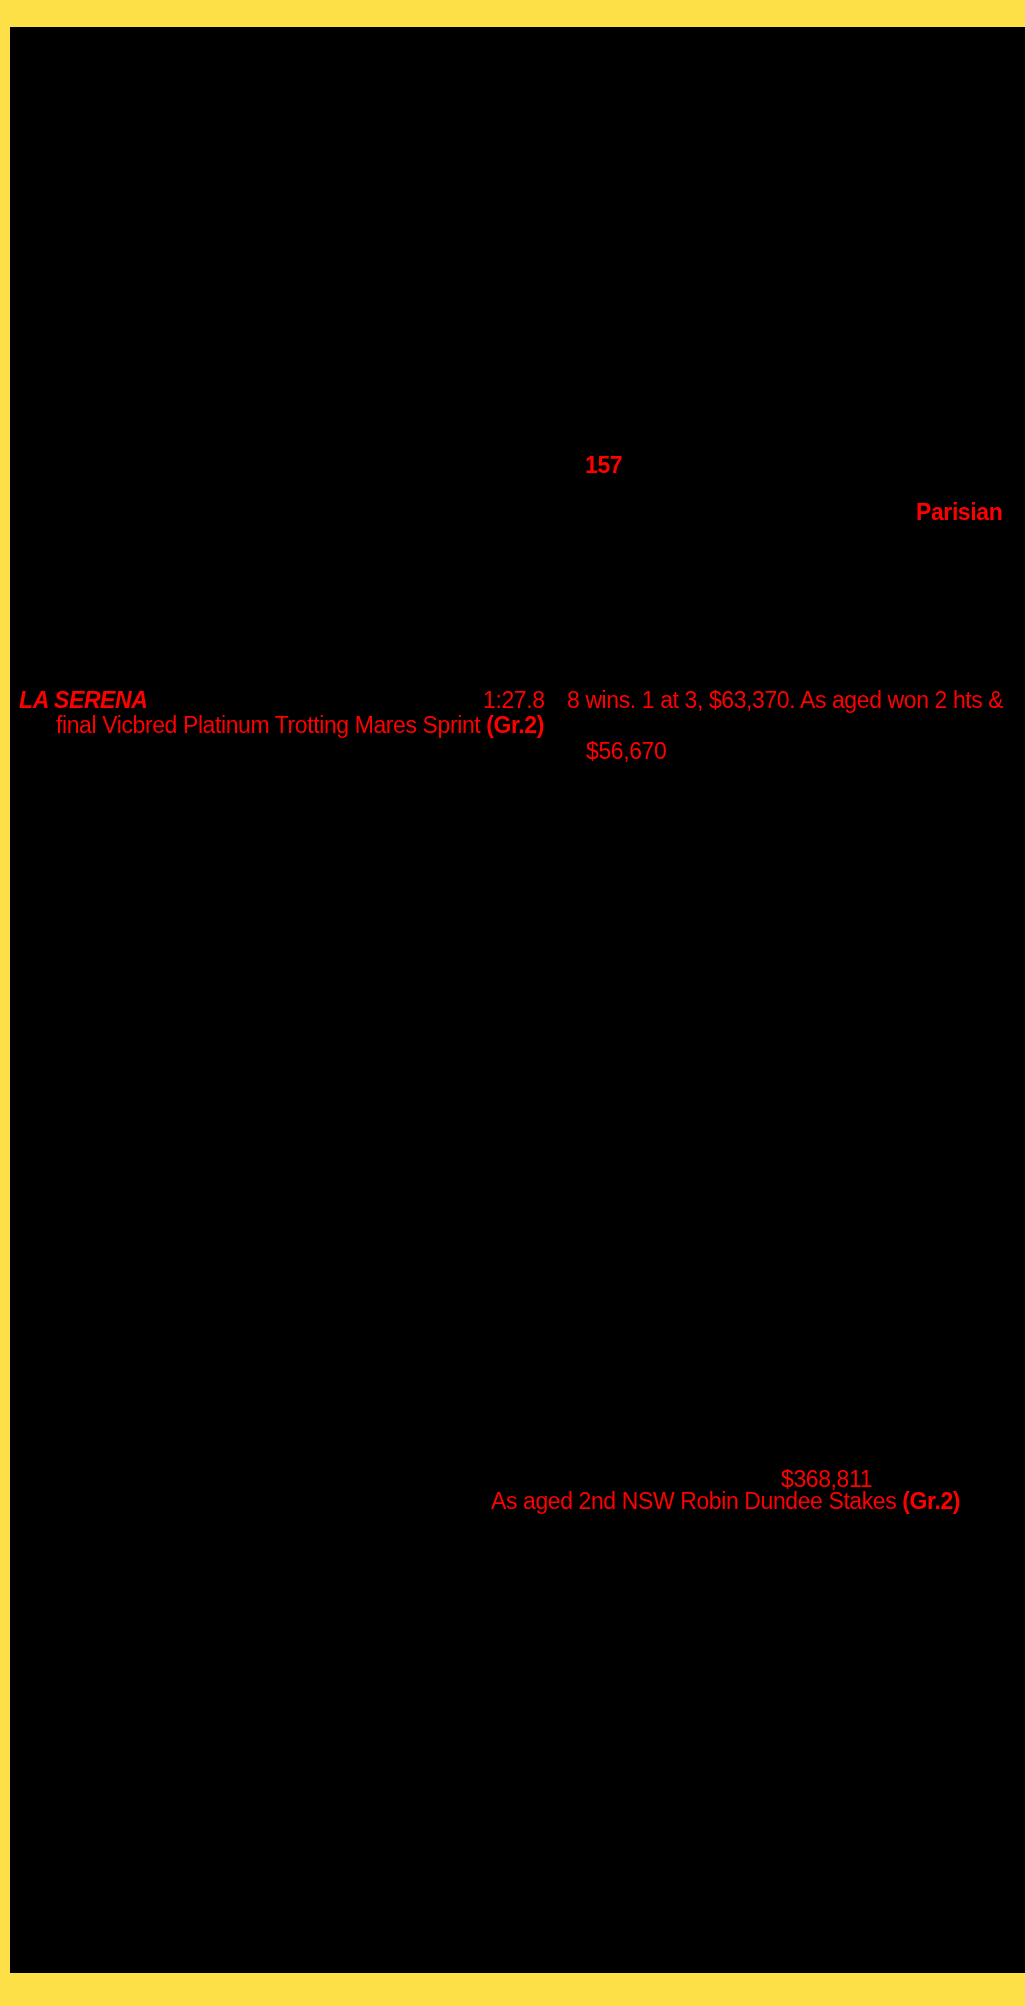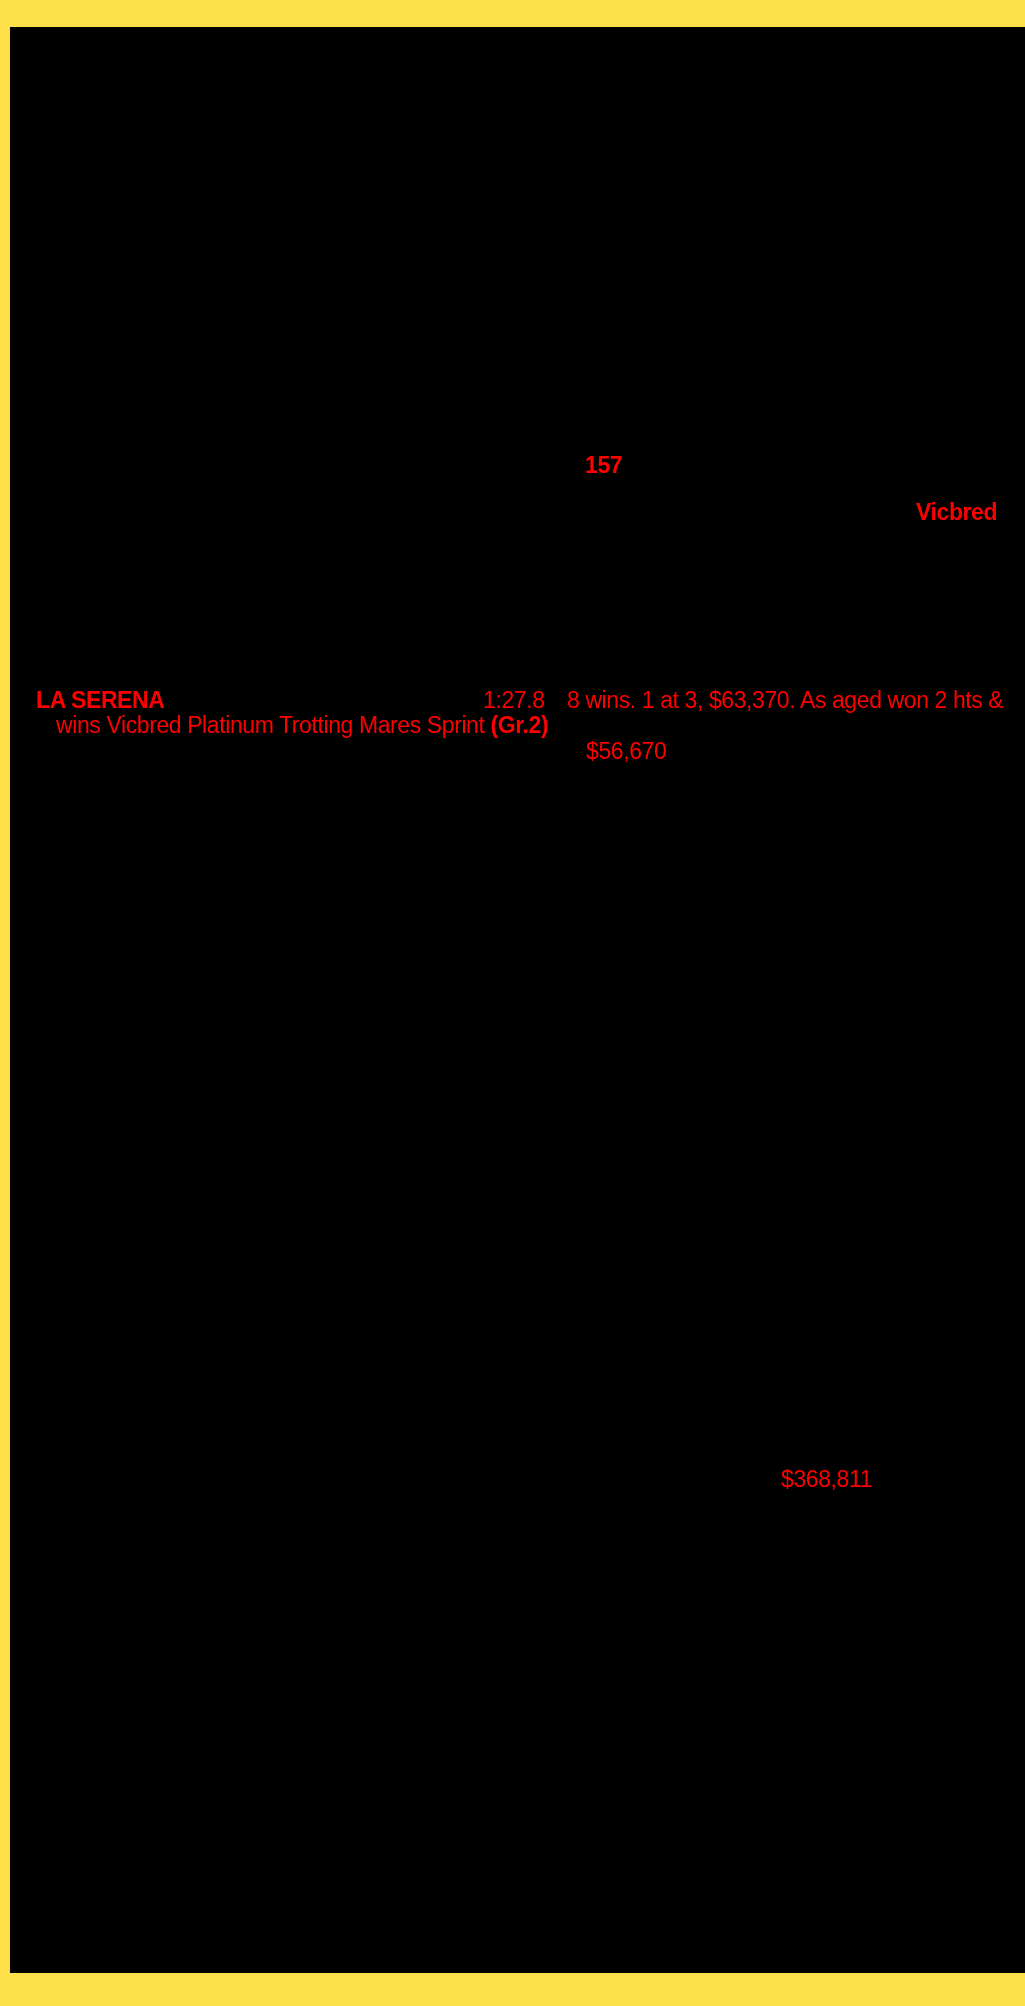--- a/index.html
+++ b/index.html
@@ -30,46 +30,47 @@
     line-height: 23px;
     letter-spacing: -0.4px;
     white-space: pre;
   }
   .bold { font-weight: bold; }
 
   
   .lot-number        { left: 585px; top: 454px; }
   .parisian          { left: 916px; top: 501px; }
   .artiste-line      { left: 9px;   top: 526px; }
-  .dam-name          { left: 36px;  top: 689px; }
+  .dam-name          { left: 19px;  top: 689px; font-style: italic; }
   .dam-record        { left: 483px; top: 689px; }
   .dam-summary-1     { left: 567px; top: 689px; }
   .dam-summary-2     { left: 56px;  top: 714px; }
   .dam-earnings      { left: 586px; top: 740px; }
   .family-earnings   { left: 781px; top: 1468px; }
   .family-performance{ left: 491px; top: 1490px; }
 </style>
 </head>
 <body>
 
 <div class="canvas">
 
   <div class="scan-page"></div>
 
   <span class="red bold lot-number">157</span>
 
-  <span class="red bold parisian">Vicbred</span>
+  <span class="red bold parisian">Parisian</span>
 
 
   <span class="red bold dam-name">LA SERENA</span>
 
   <span class="red dam-record">1:27.8</span>
 
   <span class="red dam-summary-1">8 wins. 1 at 3, $63,370. As aged won 2 hts &amp;</span>
 
-  <span class="red dam-summary-2"><span>wins Vicbred Platinum Trotting Mares Sprint </span><span class="bold">(Gr.2)</span></span>
+  <span class="red dam-summary-2"><span>final Vicbred Platinum Trotting Mares Sprint </span><span class="bold">(Gr.2)</span></span>
 
   <span class="red dam-earnings">$56,670</span>
 
   <span class="red family-earnings">$368,811</span>
 
+  <span class="red family-performance"><span>As aged 2nd NSW Robin Dundee Stakes </span><span class="bold">(Gr.2)</span></span>
 
 </div>
 
 </body></html>

